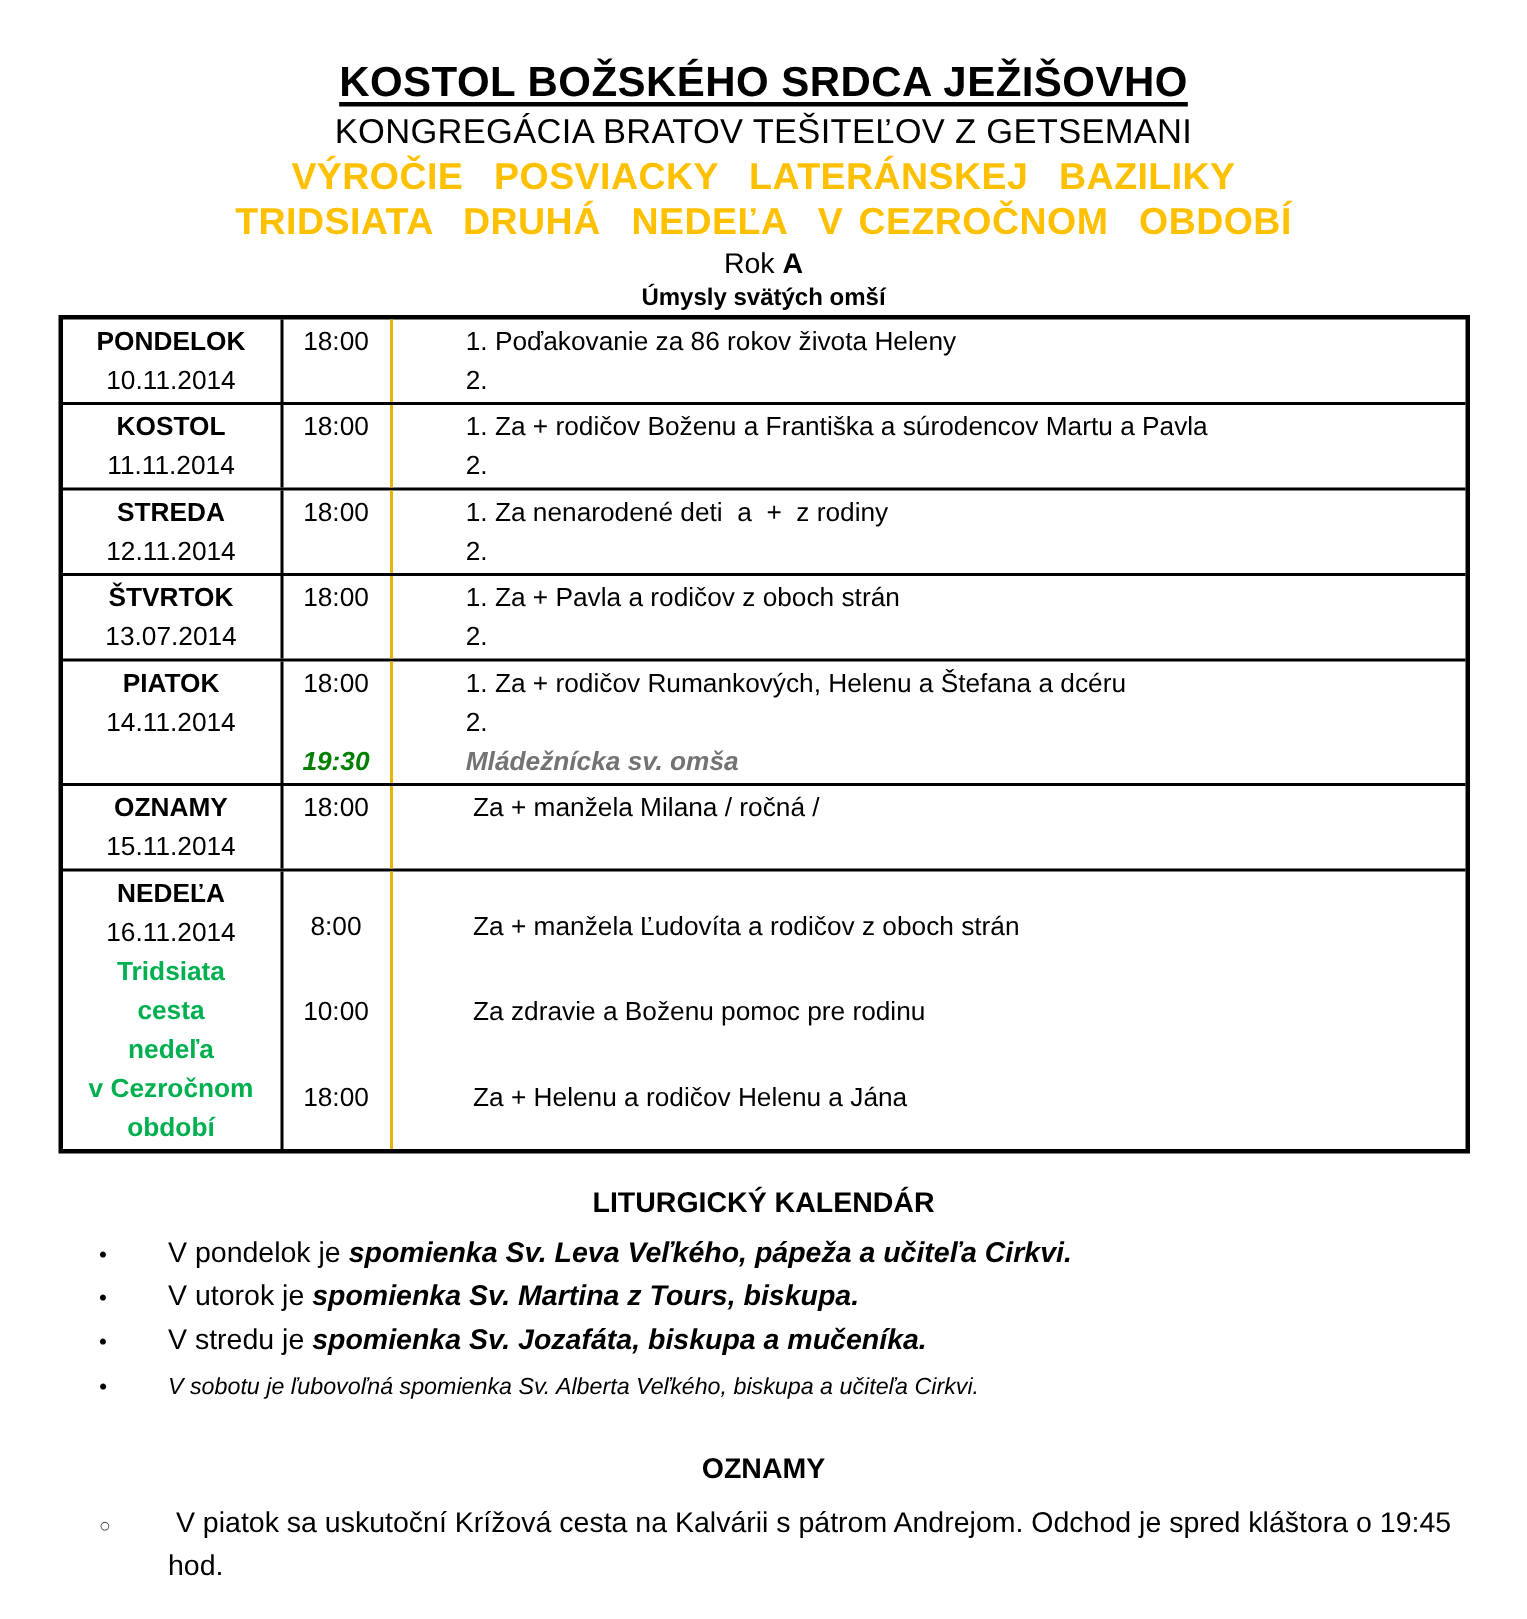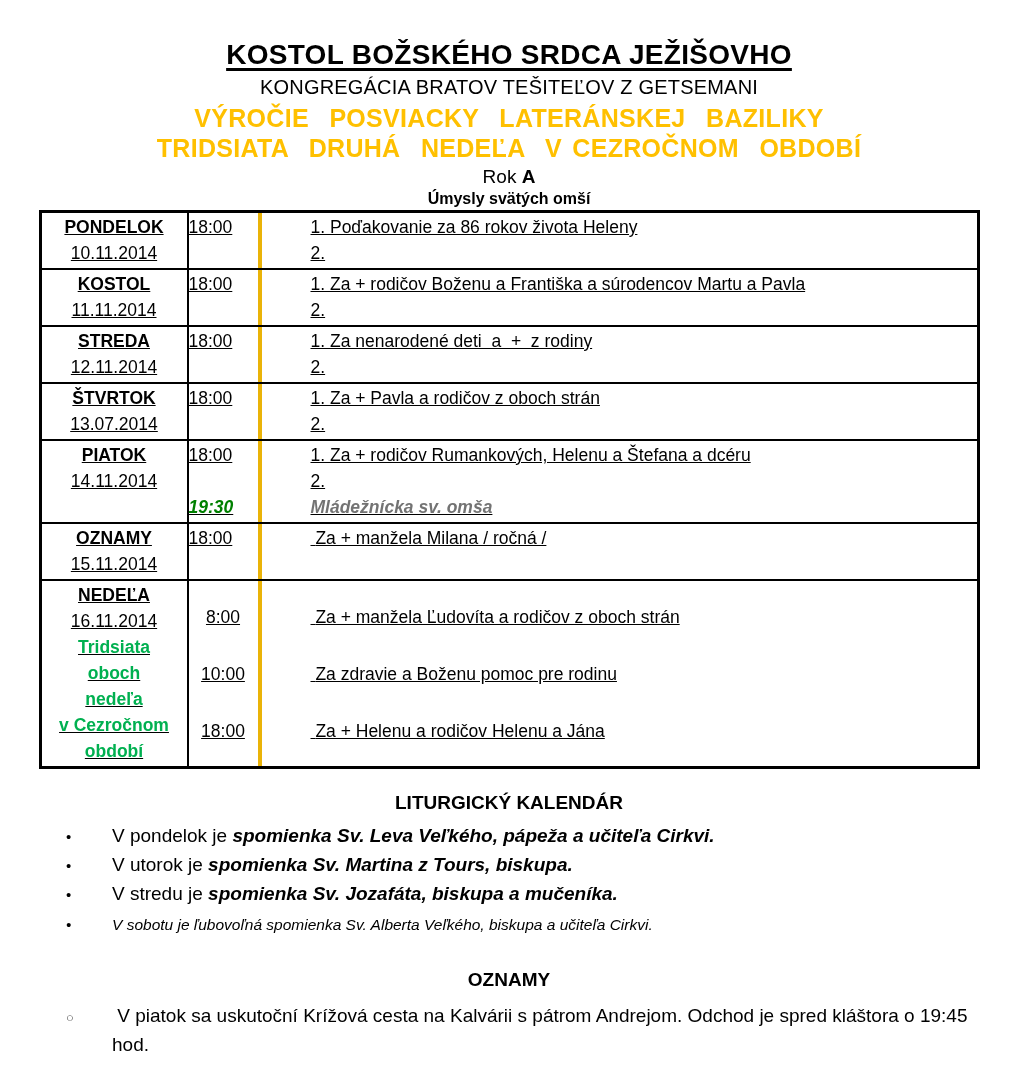--- a/index.html
+++ b/index.html
@@ -11,39 +11,39 @@
   }
   .page { padding-top: 38px; }
 
   
   .header { text-align: center; }
   .title {
     font-size: 28px; font-weight: bold; line-height: 34px;
     text-decoration: underline; text-decoration-thickness: 2.5px; text-underline-offset: 4px;
     letter-spacing: 0.3px;
   }
-  .subtitle { font-size: 20px; line-height: 31px; font-weight: 400; letter-spacing: 0.2px; }
+  .subtitle { font-size: 23px; line-height: 31px; font-weight: 400; letter-spacing: 0.2px; }
   .feast-line {
     font-size: 25px; font-weight: bold; line-height: 30px;
     white-space: pre-wrap; word-spacing: 3px; letter-spacing: 0.3px;
   }
   .year-line { font-size: 19px; line-height: 25px; margin-top: 1px; }
   .year-line .year { font-weight: bold; }
   .caption { font-size: 16px; font-weight: bold; line-height: 20px; }
 
   
   .table {
     width: 941px; margin: 1px auto 0 auto;
     border: 3px solid #000;
   }
-  .srow { display: grid; grid-template-columns: 147px 73px 1fr; text-decoration: underline; }
+  .srow { display: grid; grid-template-columns: 147px 73px 1fr; }
   .srow + .srow { border-top: 2px solid #000; }
   .cell { padding: 1px 0 2px 0; }
   .cell.day   { border-right: 2px solid #000; text-align: center; }
-  .cell.times { border-right: 4px solid #eab308; }
+  .cell.times { border-right: 2px solid #eab308; text-align: center; }
   .cell.intent { padding-left: 9px; padding-right: 4px; margin-left: 40px; }
   .dl { font-size: 17.5px; line-height: 26px; }
   .dl.name { font-weight: bold; }
   .dl.green { color: #00B050; font-weight: bold; }
   .tl { font-size: 17.5px; line-height: 26px; min-height: 26px; white-space: pre-wrap; }
   .tl.youth { color: #008000; font-weight: bold; font-style: italic; }
 
   
   .srow.sunday .cell.times, .srow.sunday .cell.intent { padding-top: 7px; }
   .srow.sunday .tl { height: 57px; display: flex; align-items: center; }
@@ -170,21 +170,21 @@
         </div>
         <div class="cell intent">
           <div class="tl "> Za + manžela Milana / ročná /</div>
         </div>
       </div>
       <div class="srow sunday">
         <div class="cell day">
           <div class="dl name">NEDEĽA</div>
           <div class="dl date">16.11.2014</div>
           <div class="dl green" style="color: rgb(0, 176, 80);">Tridsiata</div>
-          <div class="dl green" style="color: rgb(0, 176, 80);">oboch</div>
+          <div class="dl green" style="color: rgb(0, 176, 80);">cesta</div>
           <div class="dl green" style="color: rgb(0, 176, 80);">nedeľa</div>
           <div class="dl green" style="color: rgb(0, 176, 80);">v Cezročnom</div>
           <div class="dl green" style="color: rgb(0, 176, 80);">období</div>
         </div>
         <div class="cell times">
           <div class="tl ">8:00</div>
           <div class="tl ">10:00</div>
           <div class="tl ">18:00</div>
         </div>
         <div class="cell intent">

